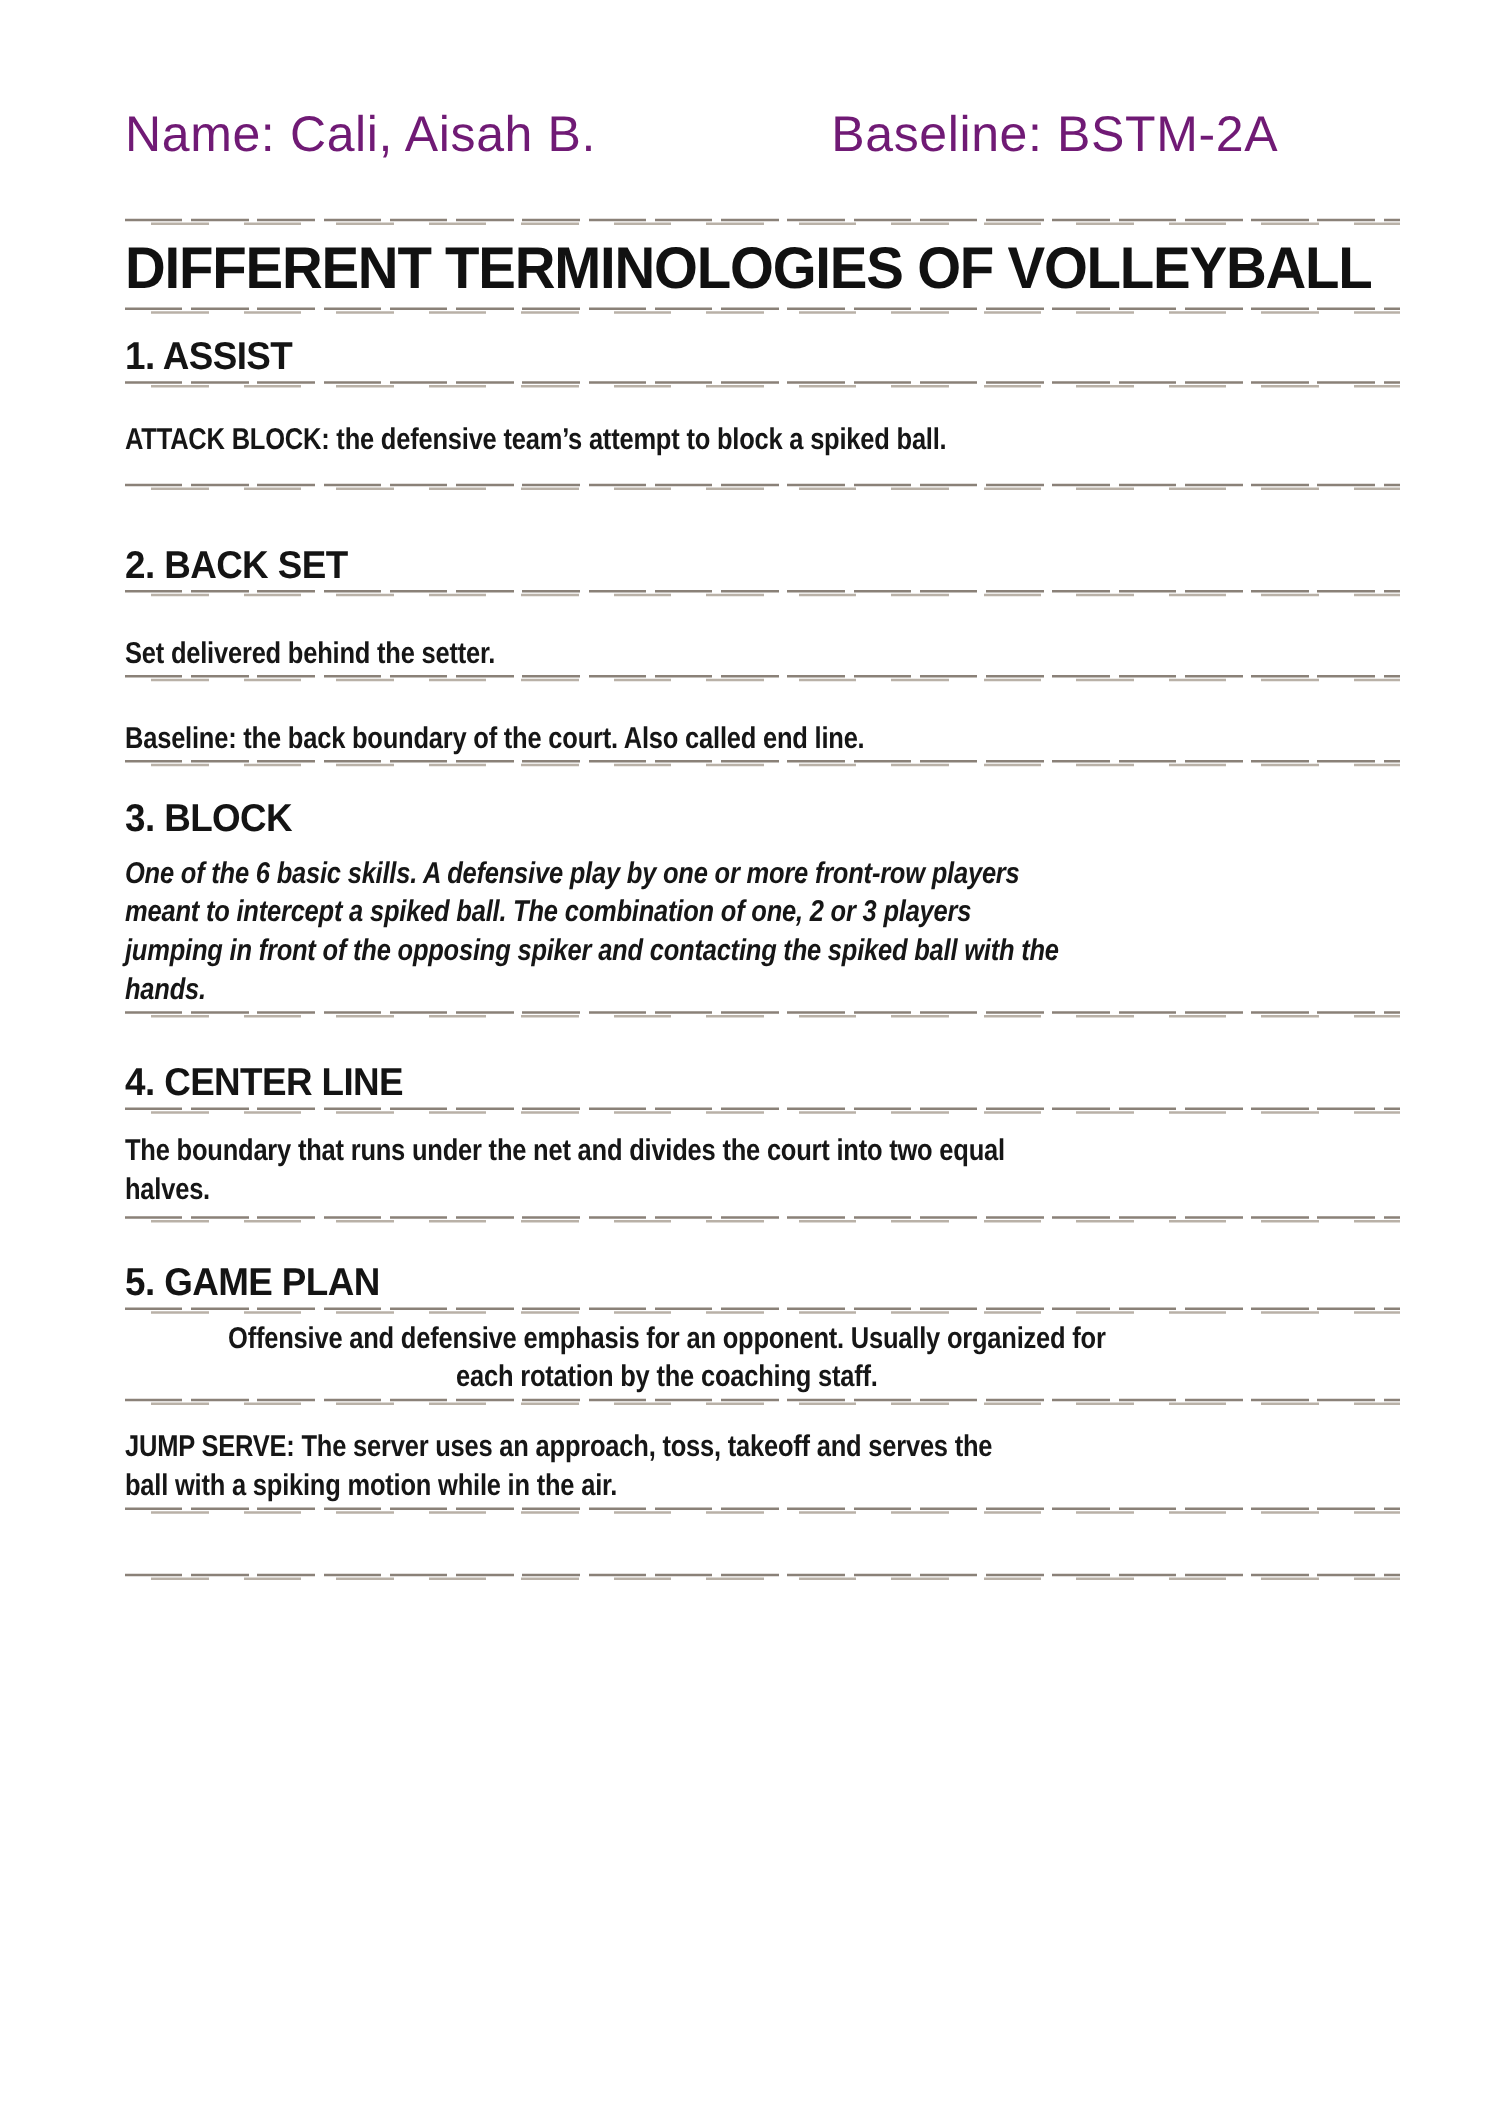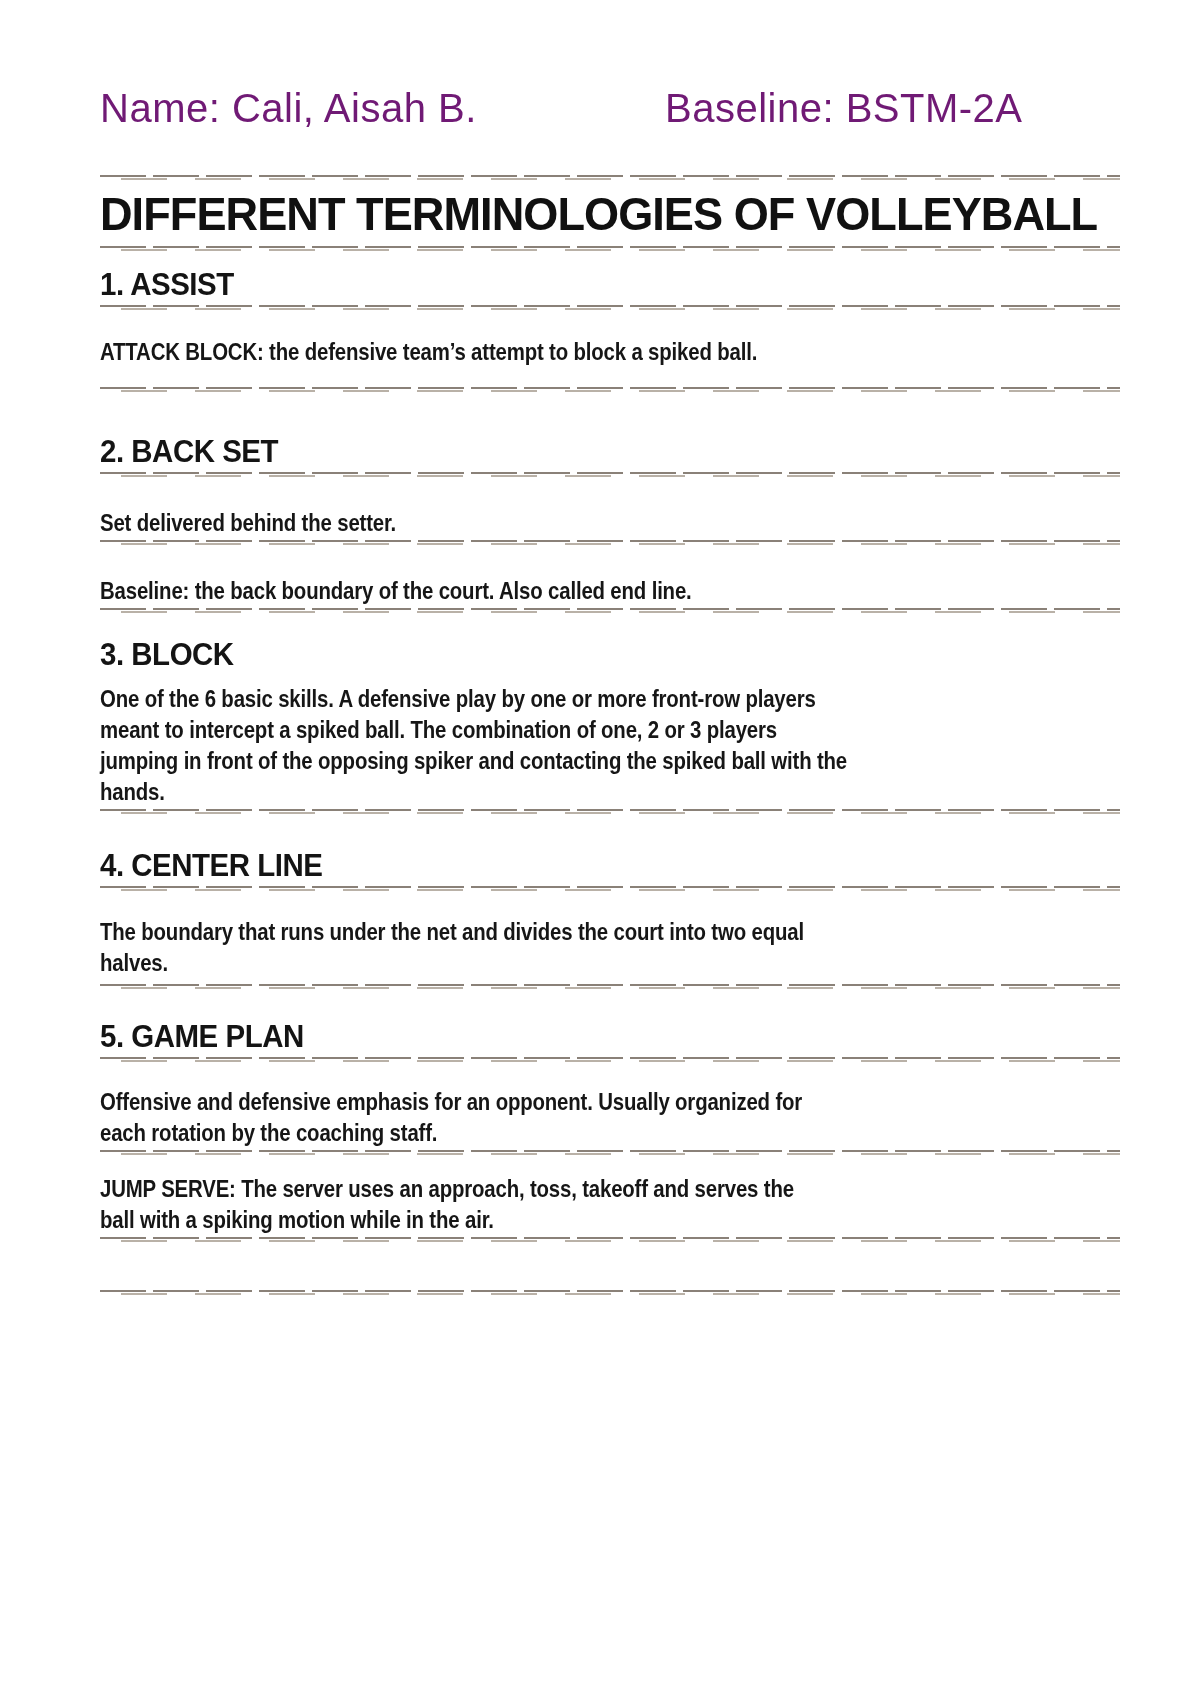--- a/index.html
+++ b/index.html
@@ -55,29 +55,29 @@
   }
   .para-rule { margin-top:2px; }
 
   
   .sec-0 h2 { margin-top:16px; }
   .sec-0 .para:nth-of-type(1) { margin-top:22px; }
   .sec-0 .para:nth-of-type(2) { margin-top:26px; }
   .sec-0 .para:nth-of-type(2) .para-rule { margin-top:20px; }
   .sec-1 .para { margin-top:30px; }
   .sec-2 h2 { margin-top:24px; }
-  .sec-2 .para:first-of-type { margin-top:10px; }
+  .sec-2 .para:first-of-type { margin-top:10px;font-style:italic; }
   .sec-3 h2 { margin-top:34px; }
   .sec-3 .para:nth-of-type(1) { margin-top:6px; }
-  .sec-3 .para:nth-of-type(2) { margin-top:25px; }
+  .sec-3 .para:nth-of-type(2) { margin-top:14px; }
   .sec-3 .para:nth-of-type(2) .para-rule { margin-top:6px; }
   .sec-3 .para:nth-of-type(3) { margin-top:8px; }
   .sec-4 h2 { margin-top:30px; }
   .sec-4 .para:nth-of-type(1) { margin-top:4px; }
-  .sec-4 .para:nth-of-type(2) { margin-top:24px; }
+  .sec-4 .para:nth-of-type(2) { margin-top:4px;text-align:center; }
   .sec-4 .para:nth-of-type(3) { margin-top:18px; }
 
   .rule.trailing-rule { margin-top:48px; }
 </style>
 </head>
 <body>
 
 <div class="page">
   <div class="content">
 

